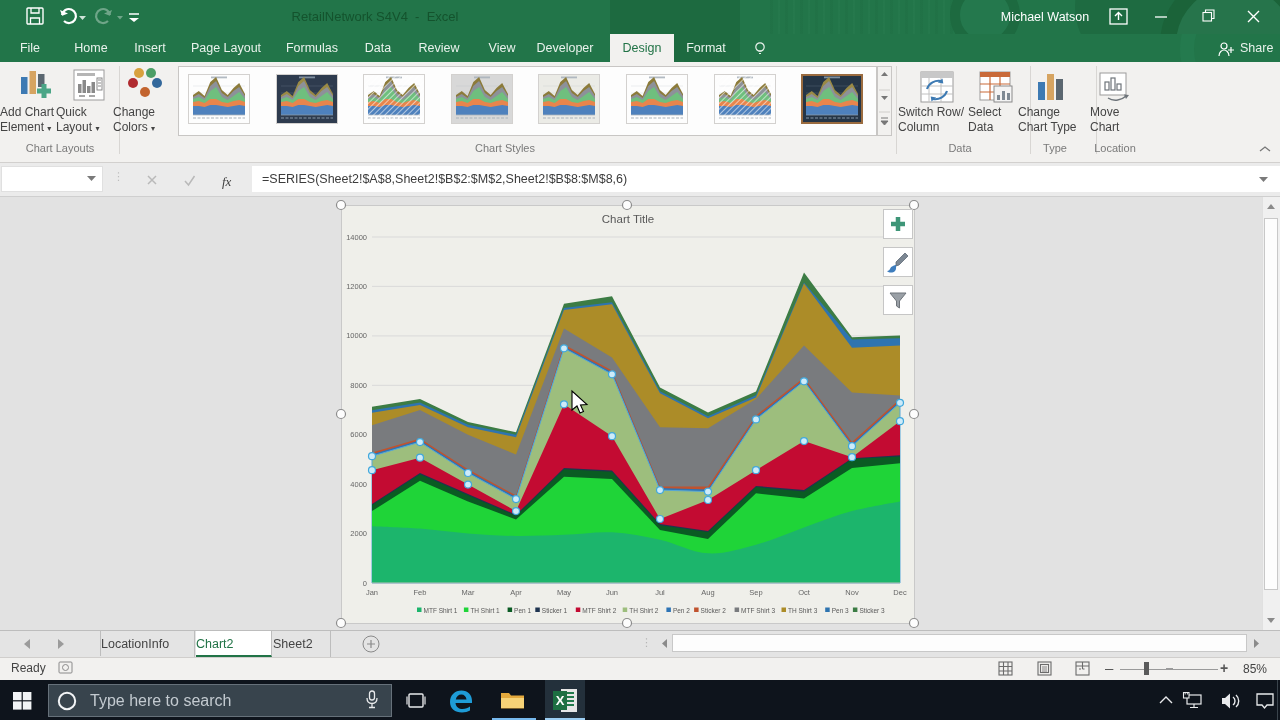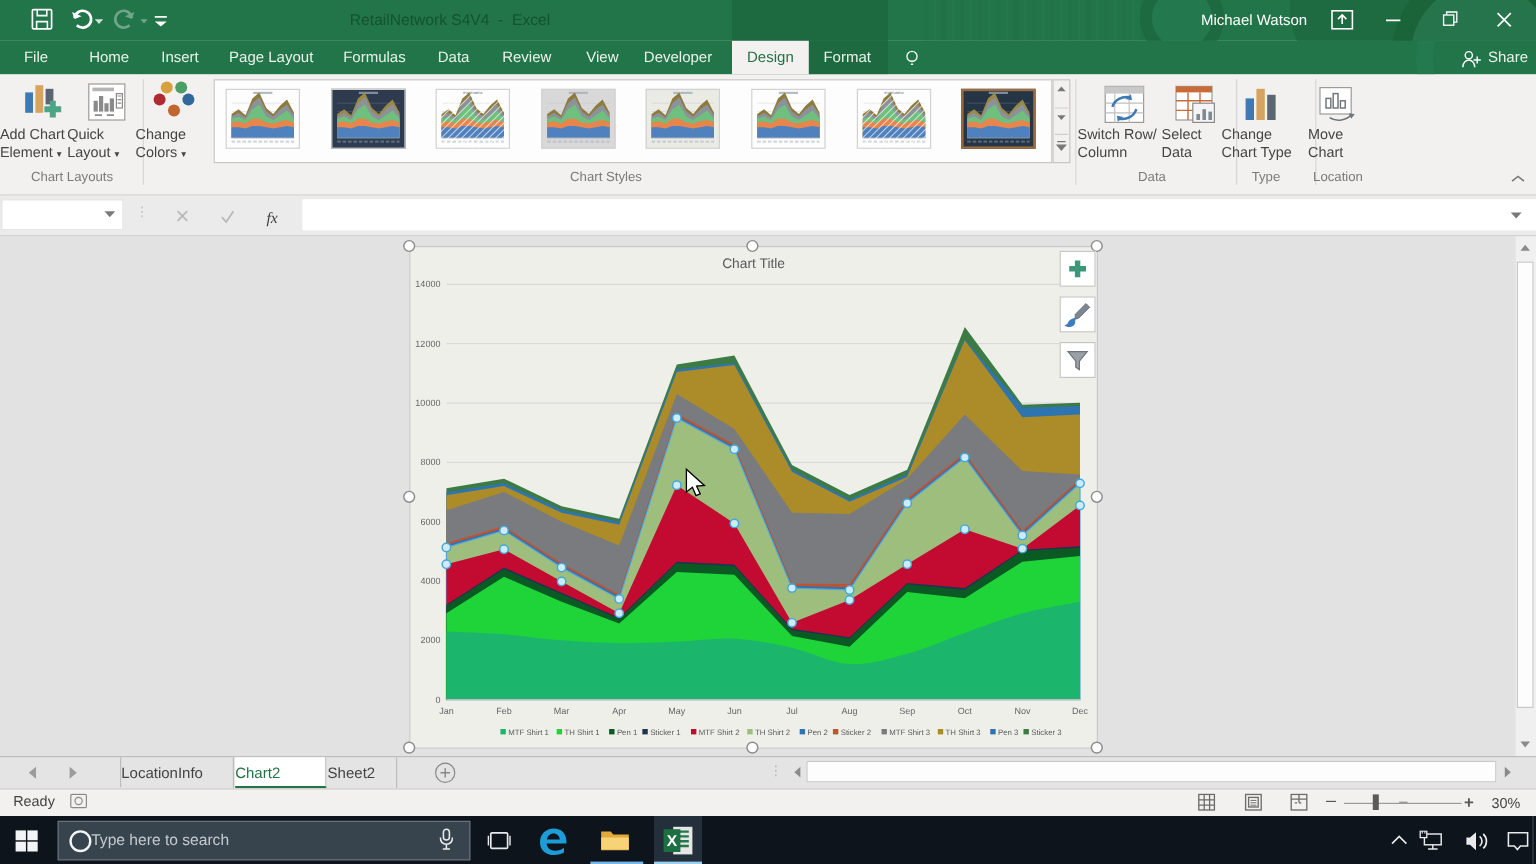--- a/index.html
+++ b/index.html
@@ -341,20 +341,21 @@
     </svg>
   <div class="abs" style="left:113px;top:170px;color:#BDBDBD;font-size:11px;">⋮</div>
   <svg class="abs" style="left:140px;top:172px;" width="110" height="18" viewBox="0 0 110 18">
     <g stroke="#B9B9B9" stroke-width="1.5" fill="none">
       <path d="M8 4 l8 8 m0-8 l-8 8"></path>
       <path d="M45 9 l3.5 4 6-9"></path>
     </g>
     <text x="82" y="14" font-size="13px" font-style="italic" fill="#3F3F3F" font-family="Liberation Serif">fx</text>
   </svg>
   <div id="fxfield"></div>
+  <div class="abs" style="left:262px;top:172px;font-size:12.5px;color:#3C3C3C;">=SERIES(Sheet2!$A$8,Sheet2!$B$2:$M$2,Sheet2!$B$8:$M$8,6)</div>
   <svg class="abs" style="left:1258px;top:176px;" width="12" height="8">
       <path d="M1 1 l4.5 5 4.5-5 z" fill="#7A7A7A"></path>
     </svg>
   
   <div id="sheet"></div>
   
   <svg class="abs" style="left:341px;top:205px;" width="574" height="419" viewBox="0 0 574 419">
     <rect x="0.5" y="0.5" width="573" height="418" fill="#EFEFEA" stroke="#C9C9C9"></rect>
     <text x="287" y="18" text-anchor="middle" font-size="11.5" fill="#595959">Chart Title</text>
 <line x1="31" y1="378.0" x2="559" y2="378.0" stroke="#D9D9D9" stroke-width="1"></line>
@@ -534,36 +535,36 @@
           <path d="M1 5 h13 M7.5 1 v7"></path>
           <path d="M4 8 h7" stroke-dasharray="2 1.5"></path>
         </g>
     </g>
   </svg>
   <div class="abs" style="left:1105px;top:659px;font-size:15px;color:#585858;">–</div>
   <div class="abs" style="left:1120px;top:668.5px;width:98px;height:1.5px;background:#9A9A9A;"></div>
   <div class="abs" style="left:1144px;top:662px;width:5px;height:13px;background:#5A5A5A;"></div>
   <div class="abs" style="left:1166px;top:663px;width:7px;height:1.5px;background:#9A9A9A;margin-top:5px;"></div>
   <div class="abs" style="left:1220px;top:659.5px;font-size:14px;color:#585858;font-weight:bold;">+</div>
-  <div class="abs" style="left:1243px;top:662px;font-size:12px;color:#444;">30%</div>
+  <div class="abs" style="left:1243px;top:662px;font-size:12px;color:#444;">85%</div>
   
   <div id="taskbar"></div>
   <svg class="abs" style="left:12px;top:691px;" width="22" height="20" viewBox="0 0 22 20">
     <g fill="#F2F4F6">
         <rect x="1" y="1" width="8.6" height="8.2"></rect>
         <rect x="10.8" y="1" width="8.6" height="8.2"></rect>
         <rect x="1" y="10.4" width="8.6" height="8.2"></rect>
         <rect x="10.8" y="10.4" width="8.6" height="8.2"></rect>
       </g>
   </svg>
   <div class="abs" style="left:48px;top:684px;width:344px;height:33px;background:#38444D;border:1px solid #66717A;"></div>
   <svg class="abs" style="left:56px;top:690px;" width="22" height="22" viewBox="0 0 22 22">
       <circle cx="11" cy="11" r="8.2" fill="none" stroke="#F2F4F6" stroke-width="2"></circle>
     </svg>
-  <div class="abs" style="left:76px;top:691.5px;font-size:13px;color:#C3CAD0;">Type here to search</div>
+  <div class="abs" style="left:90px;top:691.5px;font-size:16px;color:#C3CAD0;">Type here to search</div>
   <svg class="abs" style="left:364px;top:689px;" width="16" height="22" viewBox="0 0 16 22">
       <g stroke="#E8EAEC" fill="none" stroke-width="1.3">
         <rect x="5.5" y="2" width="5" height="9" rx="2.5"></rect>
         <path d="M3 9 c0 4 2.5 5.5 5 5.5 s5 -1.5 5 -5.5 M8 14.5 v3.5 M5 18.5 h6"></path>
       </g>
     </svg>
   <svg class="abs" style="left:404px;top:690px;" width="24" height="22" viewBox="0 0 24 22">
       <g stroke="#E8EAEC" fill="none" stroke-width="1.4">
         <rect x="5" y="4" width="14" height="13" rx="1"></rect>
         <path d="M3 6.5 v8 M21 6.5 v8" stroke-width="1.2"></path>

